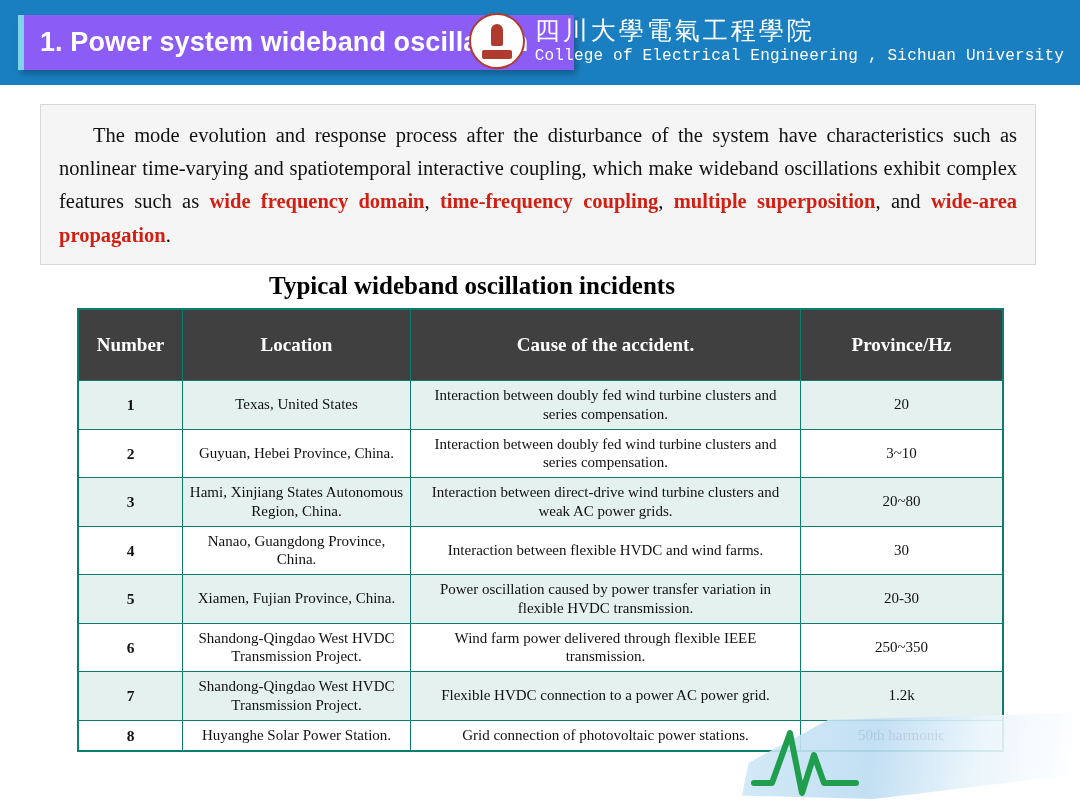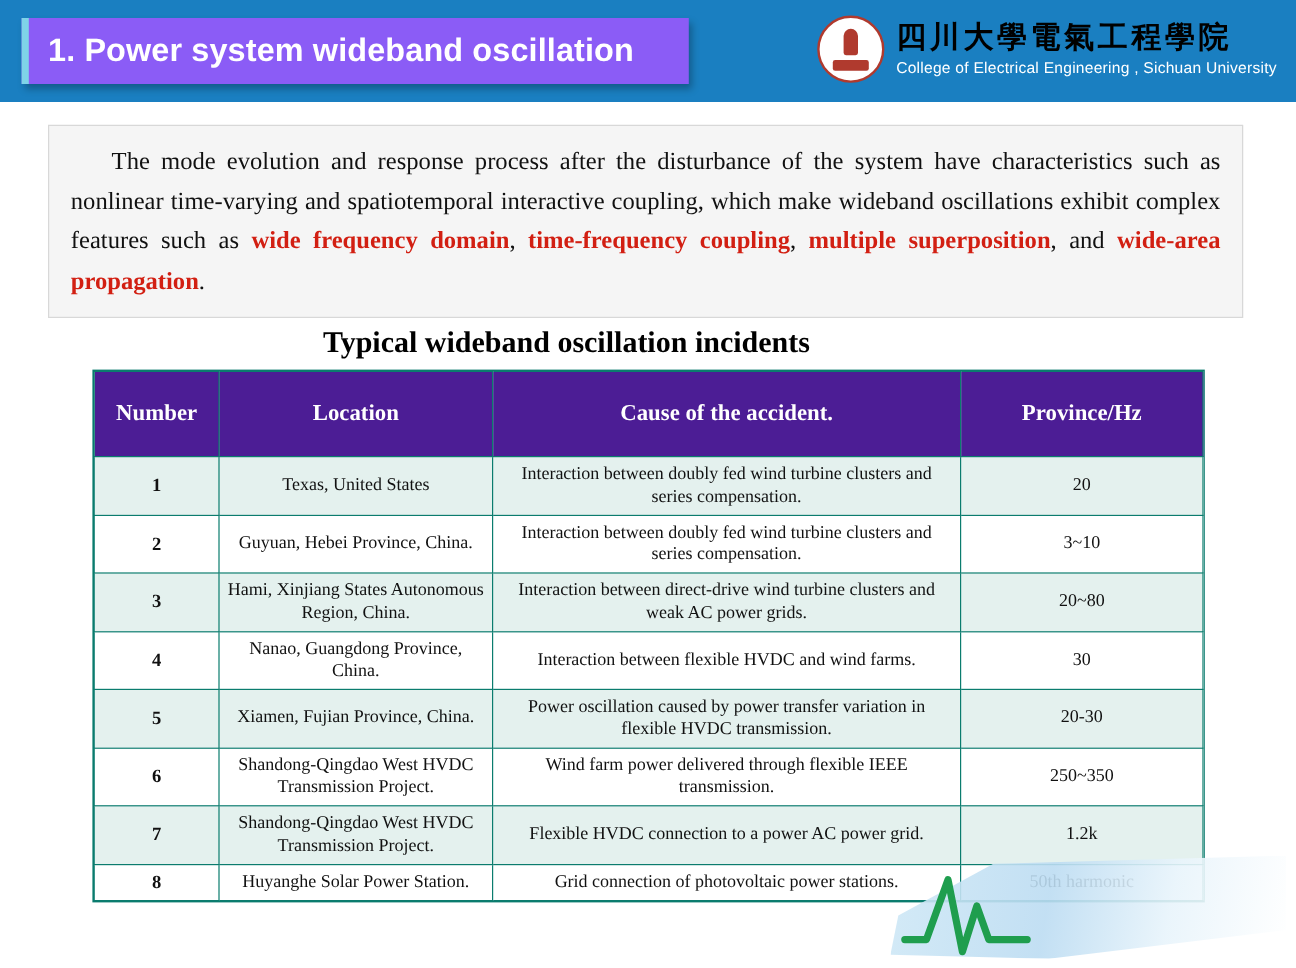--- a/index.html
+++ b/index.html
@@ -87,28 +87,28 @@
     border-radius: 2px;
   }
   .uni-names {
     display: flex;
     flex-direction: column;
     justify-content: center;
   }
   .uni-cn {
     font-family: "Liberation Serif", serif;
     font-size: 25px;
-    font-weight: bold;
-    color: #000000;
+    font-weight: normal;
+    color: #ffffff;
     letter-spacing: 3px;
     line-height: 1.1;
   }
   .uni-en {
-    font-family: Liberation Sans, sans-serif;
-    font-size: 13px;
+    font-family: Liberation Mono, monospace;
+    font-size: 16px;
     color: #ffffff;
     letter-spacing: 0.2px;
     margin-top: 3px;
   }
 
   
   .para-box {
     position: absolute;
     left: 40px;
     top: 104px;
@@ -152,21 +152,21 @@
     top: 309px;
     width: 924px;
   }
   table.incidents {
     border-collapse: collapse;
     width: 924px;
     table-layout: fixed;
     box-shadow: 0 0 0 1px #0b7c6e;
   }
   table.incidents thead th {
-    background: #4c1d95;
+    background: #404040;
     color: #ffffff;
     font-family: "Liberation Serif", serif;
     font-weight: bold;
     font-size: 19px;
     height: 68px;
     border: 1px solid #0b7c6e;
     text-align: center;
     vertical-align: middle;
   }
   table.incidents td {

